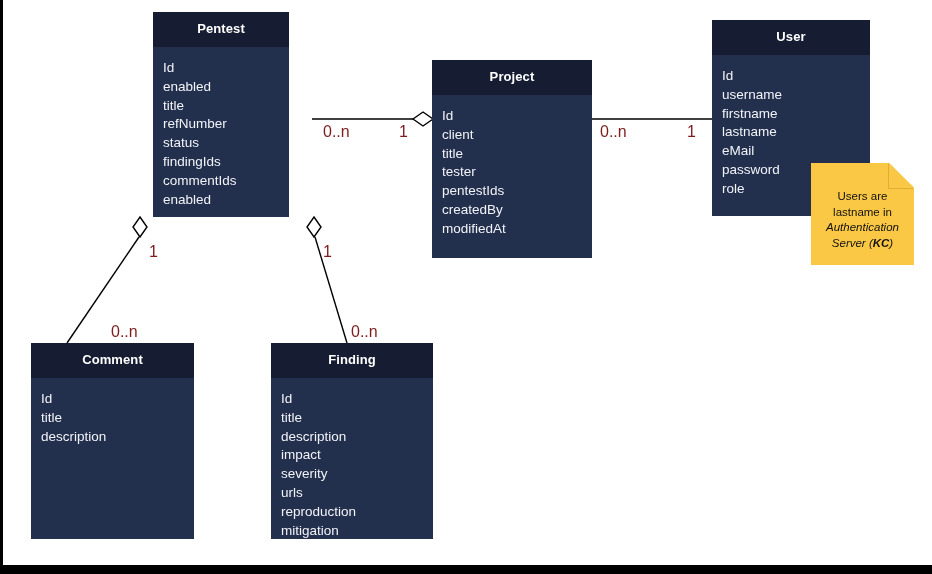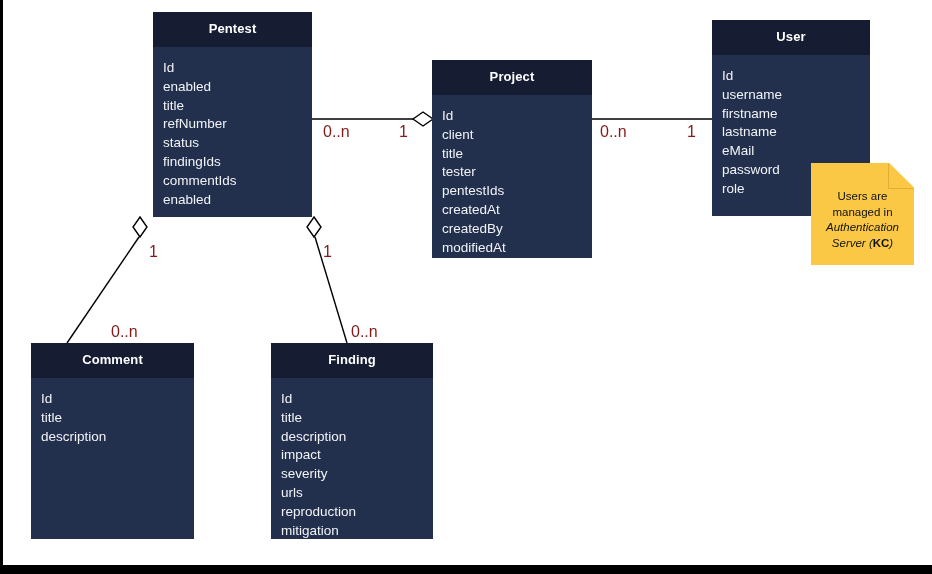--- a/index.html
+++ b/index.html
@@ -56,21 +56,21 @@
     padding: 12px 0 10px 10px;
   }
   .uml-attr {
     color: #f2f3f7;
     font-size: 13.5px;
     line-height: 18.8px;
     white-space: nowrap;
   }
 
   
-  #class-pentest { left: 150px; top: 12px; width: 159px; height: 205px; }
+  #class-pentest { left: 150px; top: 12px; width: 136px; height: 205px; }
   #class-project { left: 429px; top: 20px; width: 160px; height: 198px; margin-top: 40px; }
   #class-user    { left: 709px; top: 20px; width: 158px; height: 196px; }
   #class-comment { left: 28px;  top: 343px; width: 163px; height: 196px; }
   #class-finding { left: 268px; top: 343px; width: 162px; height: 196px; }
 
   
   #connectors {
     position: absolute;
     left: 0; top: 0;
     width: 932px; height: 565px;
@@ -126,21 +126,21 @@
     position: absolute;
     left: 0;
     top: 26px;
     width: 103px;
     text-align: center;
     font-size: 11.5px;
     line-height: 15.5px;
     color: #111111;
   }
   #note-user .note-text .it { font-style: italic; }
-  #note-user .note-text .bi { font-weight: bold; text-align: center; }
+  #note-user .note-text .bi { font-style: italic; font-weight: bold; text-align: center; }
 </style>
 </head>
 <body>
 
 <div id="canvas">
 
   <svg id="connectors" viewBox="0 0 932 565" width="932" height="565">
 
     <g>
       <line x1="309" y1="119" x2="410" y2="119" stroke="#000000" stroke-width="1.4"></line>
@@ -189,21 +189,20 @@
   </div>
 
   <div class="uml-class" id="class-project">
     <div class="uml-class-title">Project</div>
     <div class="uml-attrs">
       <div class="uml-attr">Id</div>
       <div class="uml-attr">client</div>
       <div class="uml-attr">title</div>
       <div class="uml-attr">tester</div>
       <div class="uml-attr">pentestIds</div>
-      <div class="uml-attr">createdAt</div>
       <div class="uml-attr">createdBy</div>
       <div class="uml-attr">modifiedAt</div>
     </div>
   </div>
 
   <div class="uml-class" id="class-user">
     <div class="uml-class-title">User</div>
     <div class="uml-attrs">
       <div class="uml-attr">Id</div>
       <div class="uml-attr">username</div>
@@ -236,21 +235,21 @@
       <div class="uml-attr">reproduction</div>
       <div class="uml-attr">mitigation</div>
     </div>
   </div>
 
   <div id="note-user">
     <div class="note-shape"></div>
     <div class="note-fold"></div>
     <div class="note-text">
       <div>Users are</div>
-      <div>managed in</div>
+      <div>lastname in</div>
       <div class="it">Authentication</div>
       <div><span class="it">Server</span><span class="it"> (</span><span class="bi">KC</span><span class="it">)</span></div>
     </div>
   </div>
 
 </div>
 
 <div id="bottom-band"></div>
 
 </body></html>

